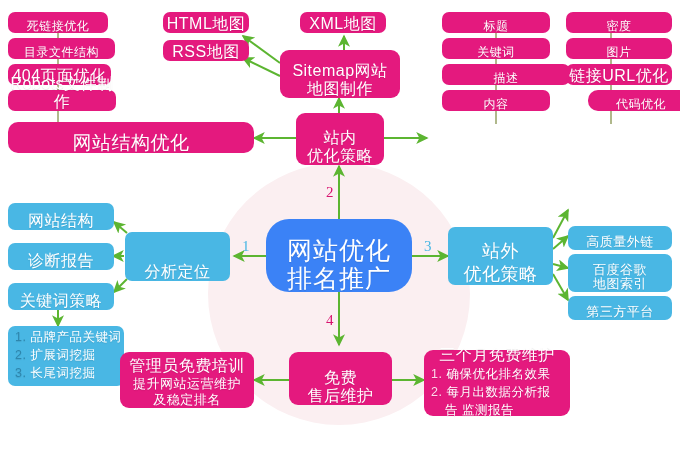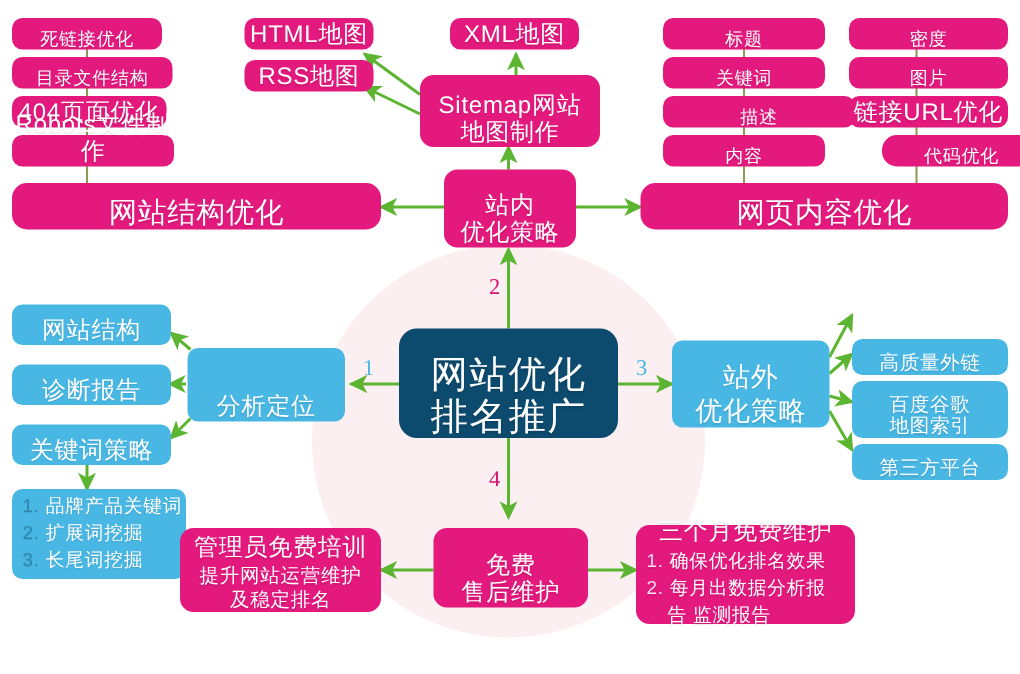--- a/index.html
+++ b/index.html
@@ -33,21 +33,21 @@
     justify-content:flex-end;
     text-align:center;
     color:#ffffff;
     z-index:3;
     line-height:1.12;
     letter-spacing:0.5px;
     text-shadow:0 1px 1px rgba(0,0,0,0.10);
   }
   .pink{background:#e4197e;border-radius:7px;}
   .blue{background:#49b7e4;border-radius:7px;}
-  .green{background:#0c4a6e;border-radius:12px;}
+  .green{background:#3b82f6;border-radius:23px;}
 
   
   .chip{font-size:12px;height:21px;border-radius:7px;}
   .chip.mono{font-family:Liberation Sans, sans-serif;font-size:16px;}
 
   
   .hdr{font-size:19px;border-radius:10px;}
   .mid2{font-size:16px;border-radius:9px;}
 
   .center-node{font-size:25px;letter-spacing:1px;}
@@ -195,23 +195,20 @@
   <div class="node pink chip" style="left:566px;top:38px;width:106px;">
     <span>图片</span>
   </div>
   <div class="node pink chip mono" style="left:566px;top:64px;width:106px;">
     <span>链接URL优化</span>
   </div>
   <div class="node pink chip" style="left:588px;top:90px;width:106px;border-radius:10px;">
     <span>代码优化</span>
   </div>
 
-  <div class="node pink hdr" style="left:427px;top:122px;width:245px;height:31px;">
-    <span>网页内容优化</span>
-  </div>
 
   <div class="node green center-node" style="left:266px;top:219px;width:146px;height:73px;">
     <span>网站优化</span>
     <span>排名推广</span>
   </div>
 
   <div class="step bluen" style="left:242px;top:238px;">
     <span>1</span>
   </div>
   <div class="step pinkn" style="left:326px;top:184px;">

